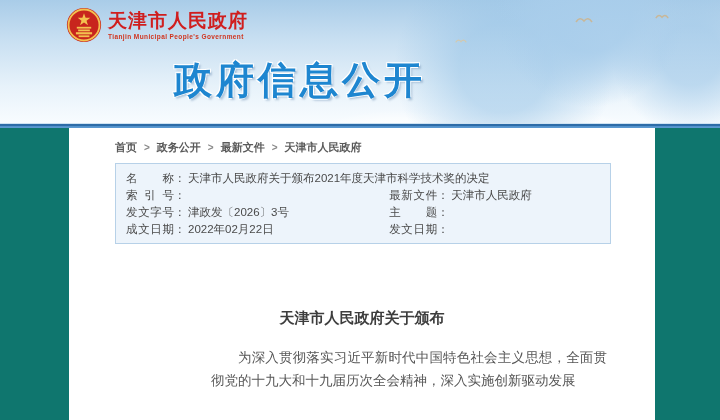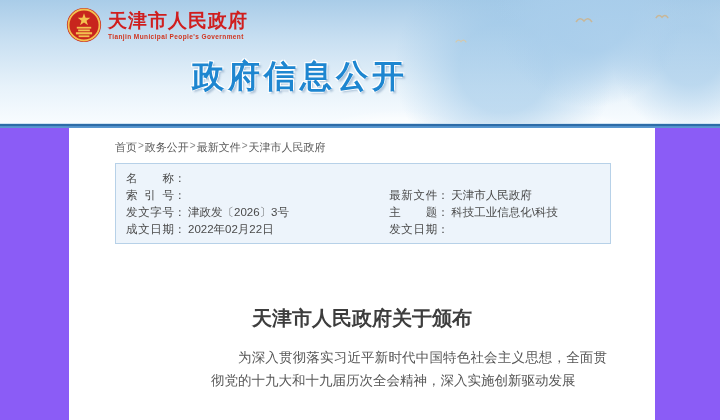--- a/index.html
+++ b/index.html
@@ -1,51 +1,51 @@
 <!DOCTYPE html>
 <html><head>
 <meta charset="utf-8">
 <style>
   * { margin:0; padding:0; box-sizing:border-box; }
   html,body { font-family:"Liberation Sans","DejaVu Sans",sans-serif; }
   .page {
     position:relative; width:720px; height:420px; overflow:hidden;
-    background:#8b5cf6;
+    background:#0f766e;
   }
   
   .header {
     position:absolute; left:0; top:0; width:720px; height:123px;
     background:
       radial-gradient(circle at 82% 10%, rgba(168,205,235,.85) 0 40px, rgba(168,205,235,0) 95px),
       radial-gradient(circle at 70% 55%, rgba(150,195,230,.55) 0 45px, rgba(150,195,230,0) 110px),
       radial-gradient(circle at 96% 45%, rgba(160,200,232,.6) 0 30px, rgba(160,200,232,0) 80px),
       radial-gradient(ellipse at 75% 112%, #ffffff 0 55px, rgba(255,255,255,0) 110px),
       radial-gradient(ellipse at 55% 118%, #ffffff 0 45px, rgba(255,255,255,0) 95px),
       linear-gradient(180deg,#a9cce8 0%,#c6def1 30%,#e7f2fa 70%,#f8fcff 100%);
   }
   .logo { position:absolute; left:66px; top:7px; display:flex; align-items:center; gap:6px; cursor:pointer; }
   .emblem { width:36px; height:36px; display:block; }
   .site-name { color:#d01e1e; font-size:19px; font-weight:bold; letter-spacing:1px; line-height:20px; }
   .site-name-en { color:#d0341e; font-size:6.5px; font-weight:bold; letter-spacing:.4px; margin-top:2px; }
   .banner-title {
     position:absolute; left:0; top:55px; width:600px; text-align:center;
-    font-size:32px; font-weight:bold; letter-spacing:4px; color:#1e86d0;
+    font-size:38px; font-weight:bold; letter-spacing:4px; color:#1e86d0;
     text-shadow:-1px -1px 0 #fff, 1px -1px 0 #fff, -1px 1px 0 #fff, 2px 2px 2px rgba(110,145,180,.45);
   }
   .bird { position:absolute; opacity:.85; }
   
   .divider {
     position:absolute; left:0; top:123px; width:720px; height:5px;
     background:linear-gradient(180deg,#cfe3f2 0%,#cfe3f2 18%,#2d6ca8 19%,#2d6ca8 55%,#4d8ec9 56%,#5f9bd2 100%);
   }
   
   .panel { position:absolute; left:69px; top:128px; width:586px; height:292px; background:#ffffff; }
   .breadcrumb {
     padding:12px 0 0 46px; font-size:11px; color:#5a5a5a;
-    display:flex; gap:1px; align-items:flex-start;
+    display:flex; gap:7px; align-items:center;font-weight:bold;
   }
   .crumb { cursor:pointer; }
   .crumb-sep { color:#8a8a8a; font-size:10px; }
   
   .meta-box {
     margin:8px 0 0 46px; width:496px; height:81px;
     background:#edf4fb; border:1px solid #b7d1e8;
     padding:6px 14px 0 10px; font-size:11.5px; color:#4a4a4a;
   }
   .mrow { display:flex; line-height:17px; }
@@ -53,21 +53,21 @@
   .mcell.right { width:44%; }
   .mcell.full { width:100%; }
   .mlabel {
     display:inline-block; width:48px; flex:0 0 48px;
     text-align:justify; text-align-last:justify; color:#4a4a4a;
   }
   .mcolon { flex:0 0 14px; }
   .mvalue { white-space:nowrap; overflow:hidden; }
   
   .doc-title {
-    margin-top:62px; text-align:center; font-size:20px; font-weight:bold;
+    margin-top:62px; text-align:center; font-size:15px; font-weight:bold;
     color:#3d3d3d; line-height:24px;
   }
   .doc-body {
     margin:16px 0 0 142px; width:396px; font-size:13.5px; color:#575757;
     line-height:23px; text-align:justify;
   }
   .doc-body .para { text-indent:2em; }
 </style>
 </head>
 <body>
@@ -116,20 +116,21 @@
       <span class="crumb">最新文件</span>
       <span class="crumb-sep">&gt;</span>
       <span class="crumb">天津市人民政府</span>
     </div>
 
     <div class="meta-box">
       <div class="mrow">
         <div class="mcell full">
           <span class="mlabel">名称</span>
           <span class="mcolon">：</span>
+          <span class="mvalue">天津市人民政府关于颁布2021年度天津市科学技术奖的决定</span>
         </div>
       </div>
       <div class="mrow">
         <div class="mcell">
           <span class="mlabel">索引号</span>
           <span class="mcolon">：</span>
         </div>
         <div class="mcell right">
           <span class="mlabel">最新文件</span>
           <span class="mcolon">：</span>
@@ -138,21 +139,20 @@
       </div>
       <div class="mrow">
         <div class="mcell">
           <span class="mlabel">发文字号</span>
           <span class="mcolon">：</span>
           <span class="mvalue">津政发〔2026〕3号</span>
         </div>
         <div class="mcell right">
           <span class="mlabel">主题</span>
           <span class="mcolon">：</span>
-          <span class="mvalue">科技工业信息化\科技</span>
         </div>
       </div>
       <div class="mrow">
         <div class="mcell">
           <span class="mlabel">成文日期</span>
           <span class="mcolon">：</span>
           <span class="mvalue">2022年02月22日</span>
         </div>
         <div class="mcell right">
           <span class="mlabel">发文日期</span>

